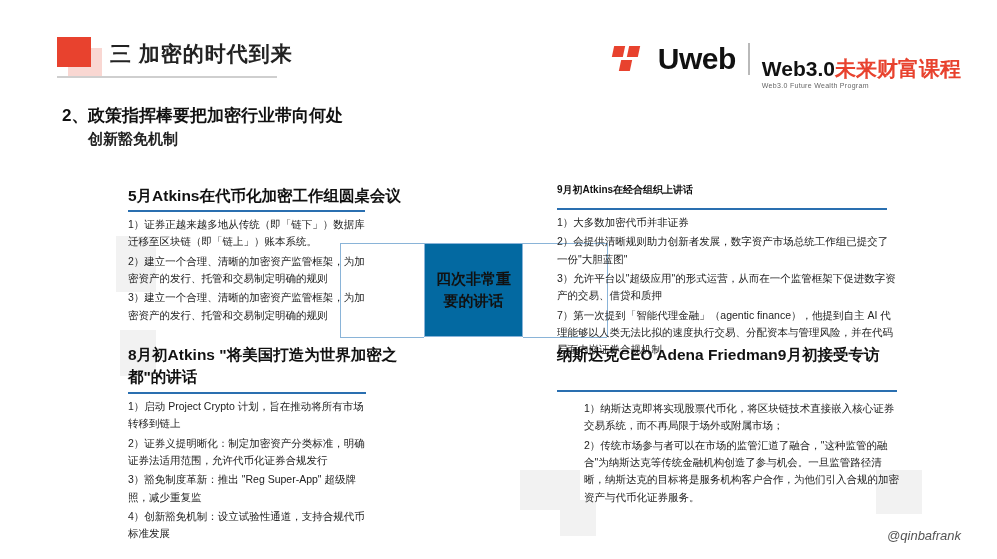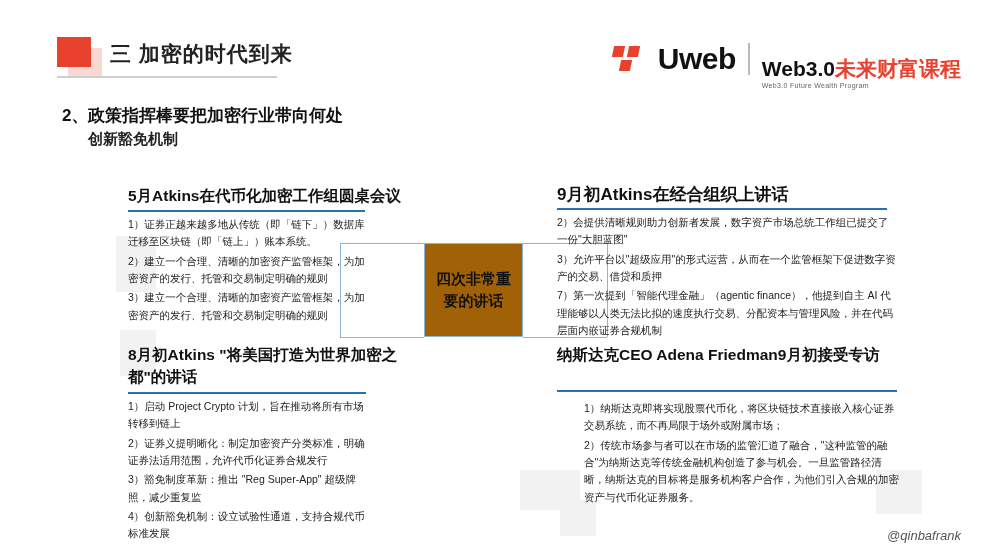--- a/index.html
+++ b/index.html
@@ -41,21 +41,21 @@
   .lr-sub{font-size:7px;color:#666;letter-spacing:.3px;margin-top:2px;}
 
   
   .sec-num{position:absolute;left:62px;top:104px;font-size:17px;font-weight:bold;color:#111;}
   .sec-title{position:absolute;left:88px;top:104px;font-size:17px;font-weight:bold;color:#111;}
   .sec-sub{position:absolute;left:88px;top:130px;font-size:15px;font-weight:bold;color:#222;}
 
   
   .center-node{
     position:absolute;left:424px;top:243px;width:99px;height:94px;
-    border:1px solid #8ab4d8;background:#a16207;
+    border:1px solid #8ab4d8;background:#0369a1;
     display:flex;align-items:center;justify-content:center;
     box-sizing:border-box;
   }
   .center-node span{
     font-size:15px;font-weight:bold;color:#111;line-height:1.5;text-align:center;
     padding:0 8px;
   }
 
   
   .conn{position:absolute;background:#8ab4d8;}
@@ -70,21 +70,21 @@
   .qtitle{position:absolute;font-weight:bold;color:#111;}
   .qrule{position:absolute;height:2px;background:#2a6fb0;}
   .qbody{position:absolute;font-size:10.5px;line-height:1.65;color:#222;}
 
   
   .q1-title{left:128px;top:186px;width:300px;font-size:15.5px;}
   .q1-rule{left:128px;top:210px;width:237px;}
   .q1-body{left:128px;top:216px;width:240px;}
 
   
-  .q2-title{left:557px;top:183px;width:330px;font-size:17px;}
+  .q2-title{left:557px;top:183px;width:330px;font-size:10px;}
   .q2-rule{left:557px;top:208px;width:330px;}
   .q2-body{left:557px;top:214px;width:340px;}
 
   
   .q3-title{left:128px;top:344px;width:270px;font-size:15.5px;line-height:1.45;}
   .q3-rule{left:128px;top:392px;width:238px;}
   .q3-body{left:128px;top:398px;width:240px;}
 
   
   .q4-title{left:557px;top:344px;width:340px;font-size:15.5px;line-height:1.45;}
@@ -147,20 +147,21 @@
 <div class="qrule q1-rule"></div>
 <div class="qbody q1-body">
   <p>1）证券正越来越多地从传统（即「链下」）数据库迁移至区块链（即「链上」）账本系统。</p>
   <p>2）建立一个合理、清晰的加密资产监管框架，为加密资产的发行、托管和交易制定明确的规则</p>
   <p>3）建立一个合理、清晰的加密资产监管框架，为加密资产的发行、托管和交易制定明确的规则</p>
 </div>
 
 <div class="qtitle q2-title">9月初Atkins在经合组织上讲话</div>
 <div class="qrule q2-rule"></div>
 <div class="qbody q2-body">
+  <p>1）大多数加密代币并非证券</p>
   <p>2）会提供清晰规则助力创新者发展，数字资产市场总统工作组已提交了一份"大胆蓝图"</p>
   <p>3）允许平台以"超级应用"的形式运营，从而在一个监管框架下促进数字资产的交易、借贷和质押</p>
   <p>7）第一次提到「智能代理金融」（agentic finance），他提到自主 AI 代理能够以人类无法比拟的速度执行交易、分配资本与管理风险，并在代码层面内嵌证券合规机制</p>
 </div>
 
 <div class="qtitle q3-title">8月初Atkins "将美国打造为世界加密之都"的讲话</div>
 <div class="qrule q3-rule"></div>
 <div class="qbody q3-body">
   <p>1）启动 Project Crypto 计划，旨在推动将所有市场转移到链上</p>
   <p>2）证券义提明晰化：制定加密资产分类标准，明确证券法适用范围，允许代币化证券合规发行</p>

